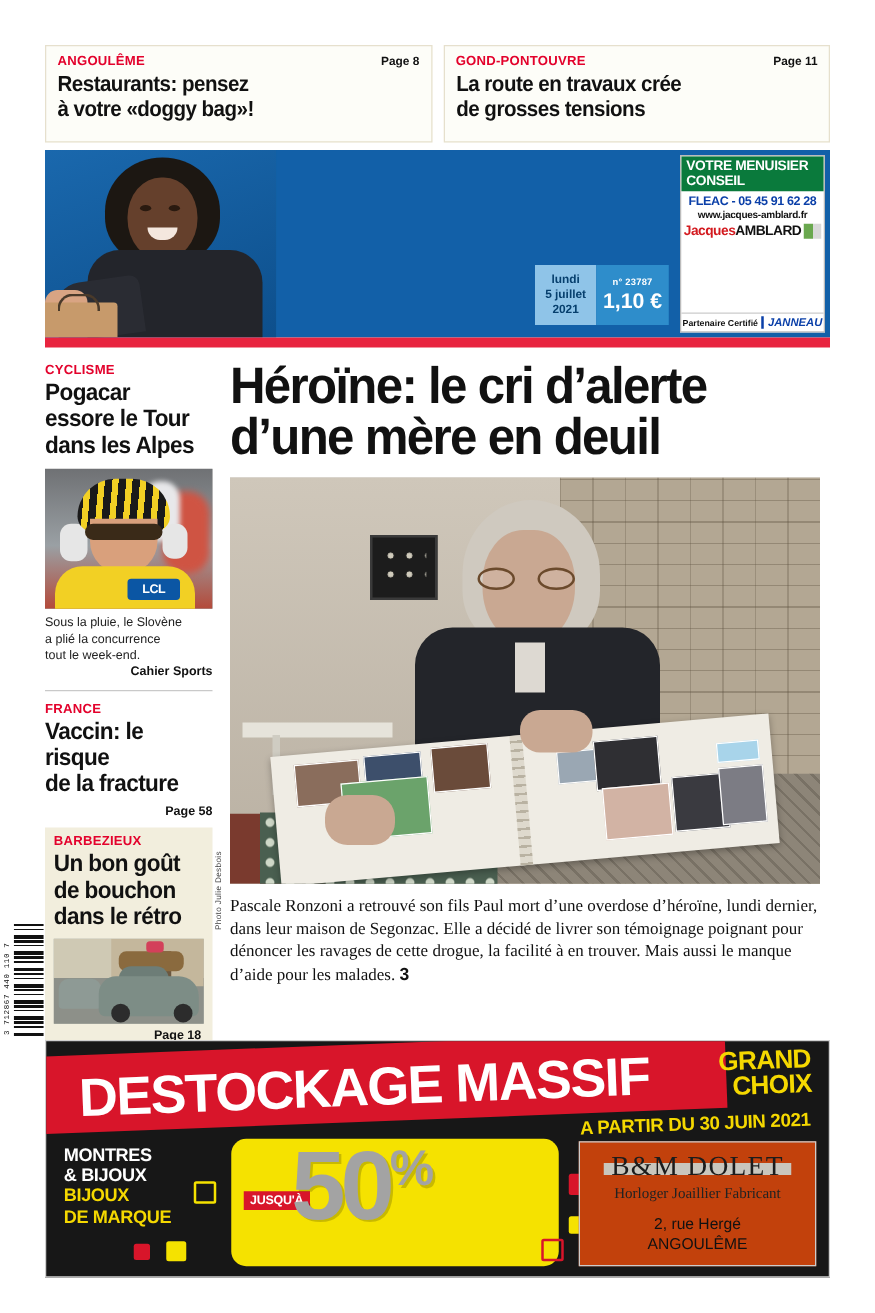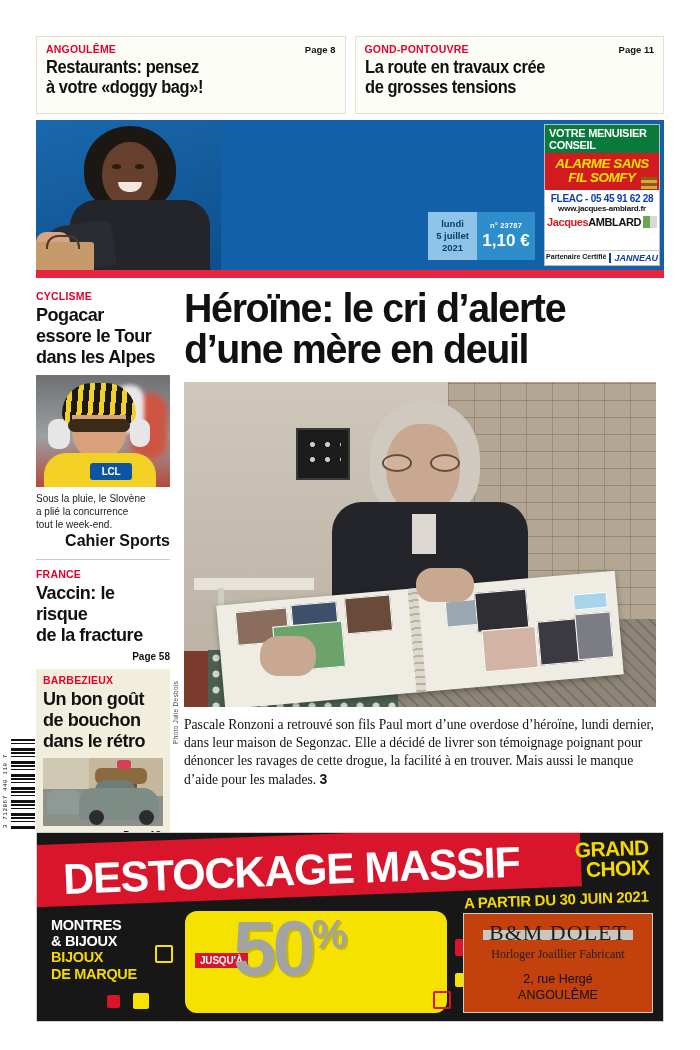--- a/index.html
+++ b/index.html
@@ -125,21 +125,21 @@
   }
   .ad-web { color:#111; font-weight:bold; font-size:8px; text-align:center; letter-spacing:-.2px; }
   .ad-brand {
     display:flex; align-items:center; justify-content:center; gap:2px;
     padding: 3px 2px 0 2px;
   }
   .ad-brand .nm { font-size:11px; font-weight:bold; color:#111; letter-spacing:-.4px; }
   .ad-brand .nm em { color:#d31a1f; font-style: normal; }
   .ad-brand .sq { width:14px; height:12px; background:linear-gradient(90deg,#6aa84f 50%,#d9d9d9 50%); }
   .ad-foot {
-    margin-top:auto; display:flex; align-items:flex-start; justify-content:center; gap:3px;
+    margin-top:auto; display:flex; align-items:flex-end; justify-content:center; gap:3px;
     padding-bottom:2px; border-top:1px solid #ccc; padding-top:2px;
   }
   .ad-foot .t { font-size:7px; font-weight:bold; color:#111; }
   .ad-foot .j { font-size:9px; font-weight:bold; font-style:italic; color:#0a3fa8; border-left:2px solid #0a3fa8; padding-left:3px; }
 
   .red-rule {
     position:absolute; left:36px; top:270px; width:628px; height:8px; background:#e8243f;
   }
 
   
@@ -161,27 +161,27 @@
     background: repeating-linear-gradient(95deg,#1a1a1a 0 6px,#f2d024 6px 11px);
     border-radius: 36px 36px 14px 14px;
   }
   .cyc-face { position:absolute; left:36px; top:40px; width:54px; height:44px; background:#d9a07c; border-radius:0 0 26px 26px; }
   .cyc-glass { position:absolute; left:32px; top:44px; width:62px; height:13px; background:#3a2a18; border-radius:7px; }
   .cyc-jersey {
     position:absolute; left:8px; top:78px; width:112px; height:36px; background:#f2d024;
     border-radius: 22px 22px 0 0;
   }
   .cyc-lcl {
-    position:absolute; left:54px; top:88px; width:42px; height:17px; background:#0b56a4;
+    position:absolute; left:66px; top:88px; width:42px; height:17px; background:#0b56a4;
     border-radius:3px; color:#fff; font-size:10px; font-weight:bold; text-align:center; line-height:17px; letter-spacing:-.3px;
   }
   .cyc-hand { position:absolute; left:12px; top:44px; width:22px; height:30px; background:#e6e6e6; border-radius:9px; }
   .cyc-hand2 { position:absolute; left:94px; top:44px; width:20px; height:28px; background:#e6e6e6; border-radius:9px; }
   .sb-cap { margin-top:5px; font-size:10px; line-height:1.32; color:#222; }
-  .sb-credit { text-align:right; font-size:16px; font-weight:bold; color:#111; margin-top:1px; }
+  .sb-credit { text-align:right; font-size:10px; font-weight:bold; color:#111; margin-top:1px; }
   .sb-sep { width:134px; height:1px; background:#c9c9c9; margin:9px 0 8px 0; }
   .sb-pageref { text-align:right; font-size:10px; font-weight:bold; color:#111; margin-top:5px; }
 
   .barbe-box { margin-top:7px; background:#f2eedd; padding:5px 7px 0 7px; }
   .barbe-photo { width:120px; height:68px; margin-top:6px; position:relative; overflow:hidden; background:#9a9e96; }
   .car-sky { position:absolute; inset:0; background:linear-gradient(180deg,#cfc9b4 0 46%,#8d9089 46%); }
   .car-bldg { position:absolute; left:46px; top:0; width:74px; height:38px; background:#c4b79c; }
   .car-bldg:after { content:""; position:absolute; left:34px; top:10px; width:14px; height:24px; background:#6b5840; }
   .car-body { position:absolute; left:36px; top:30px; width:80px; height:32px; background:#7d8d86; border-radius:14px 16px 5px 5px; }
   .car-cab { position:absolute; left:52px; top:22px; width:40px; height:16px; background:#6d7d77; border-radius:10px 10px 0 0; }
@@ -395,25 +395,20 @@
       <div class="arm"></div>
       <div class="hand"></div>
       <div class="bag"></div>
     </div>
 
 
     <div class="mh-ad">
       <div class="ad-green">
         <div>VOTRE MENUISIER</div>
         <div>CONSEIL</div>
-      </div>
-      <div class="ad-red">
-        <div>ALARME SANS</div>
-        <div>FIL SOMFY</div>
-        <span class="mini"></span>
       </div>
       <div class="ad-phone">FLEAC - 05 45 91 62 28</div>
       <div class="ad-web">www.jacques-amblard.fr</div>
       <div class="ad-brand">
         <span class="nm"><em>Jacques</em><span>AMBLARD</span></span>
         <span class="sq"></span>
       </div>
       <div class="ad-foot">
         <span class="t">Partenaire Certifié</span>
         <span class="j">JANNEAU</span>

